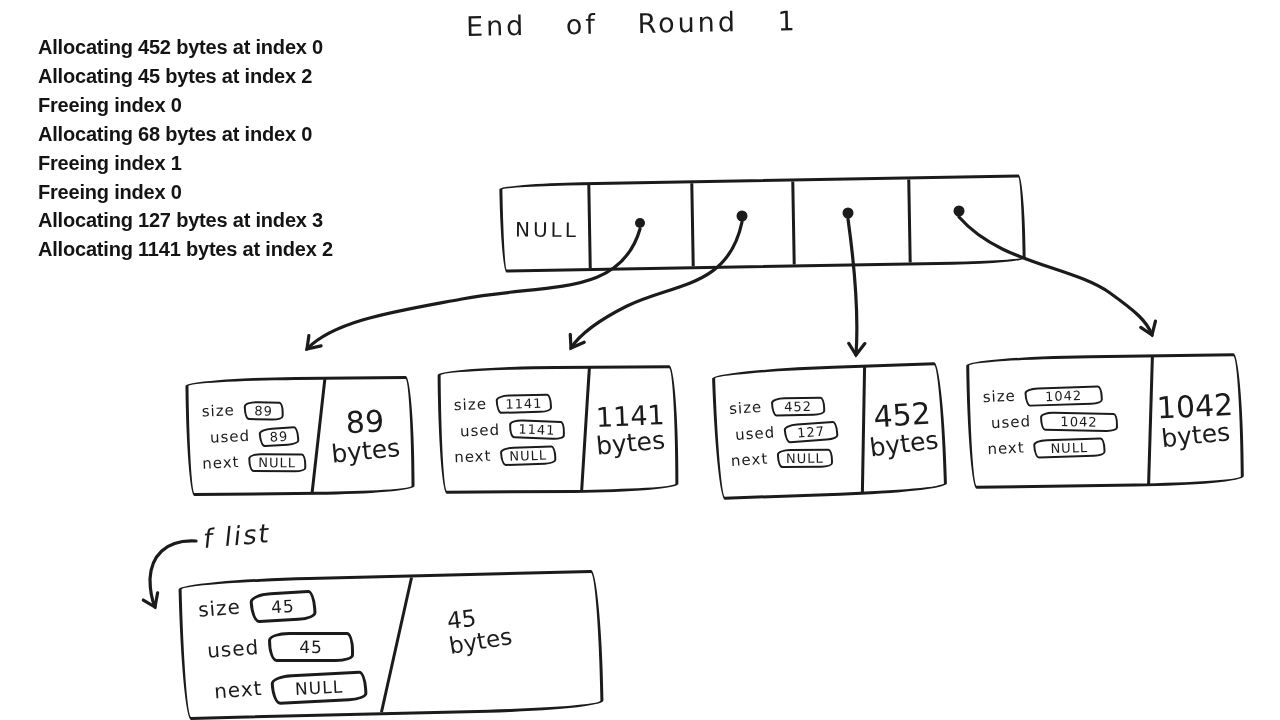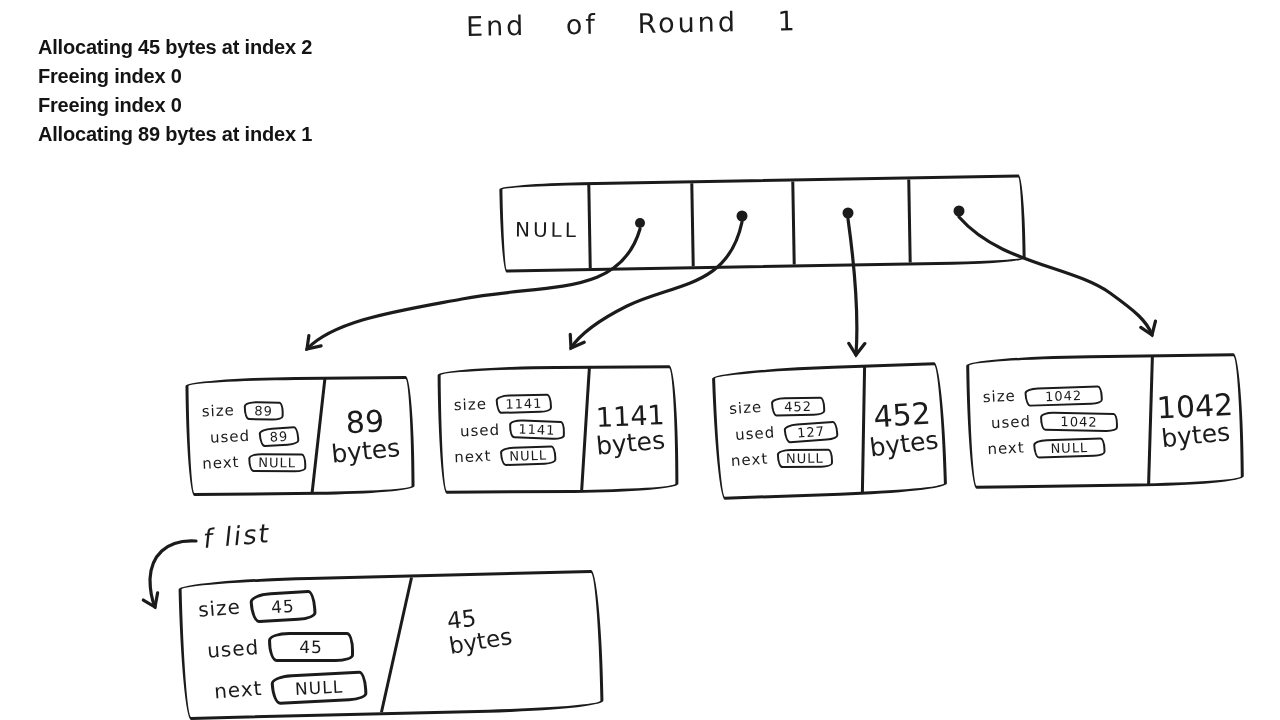--- a/index.html
+++ b/index.html
@@ -93,24 +93,28 @@
   }
   .overlay path { stroke: var(--ink); stroke-width: 3.2; fill: none; stroke-linecap: round; }
   .overlay circle { fill: var(--ink); }
 </style>
 </head>
 <body>
 
 <div id="canvas">
 
   <div class="log">
+    <div>Allocating 452 bytes at index 0</div>
     <div>Allocating 45 bytes at index 2</div>
     <div>Freeing index 0</div>
+    <div>Allocating 68 bytes at index 0</div>
+    <div>Freeing index 1</div>
     <div>Freeing index 0</div>
-    <div>Allocating 89 bytes at index 1</div>
+    <div>Allocating 127 bytes at index 3</div>
+    <div>Allocating 1141 bytes at index 2</div>
   </div>
 
   <div class="title">End of Round 1</div>
 
   <div class="parray skbig">
     <div class="pcell" style="width:88px">
       <span class="nulltxt">NULL</span>
     </div>
     <div class="pcell" style="width:103px"></div>
     <div class="pcell" style="width:101px"></div>

